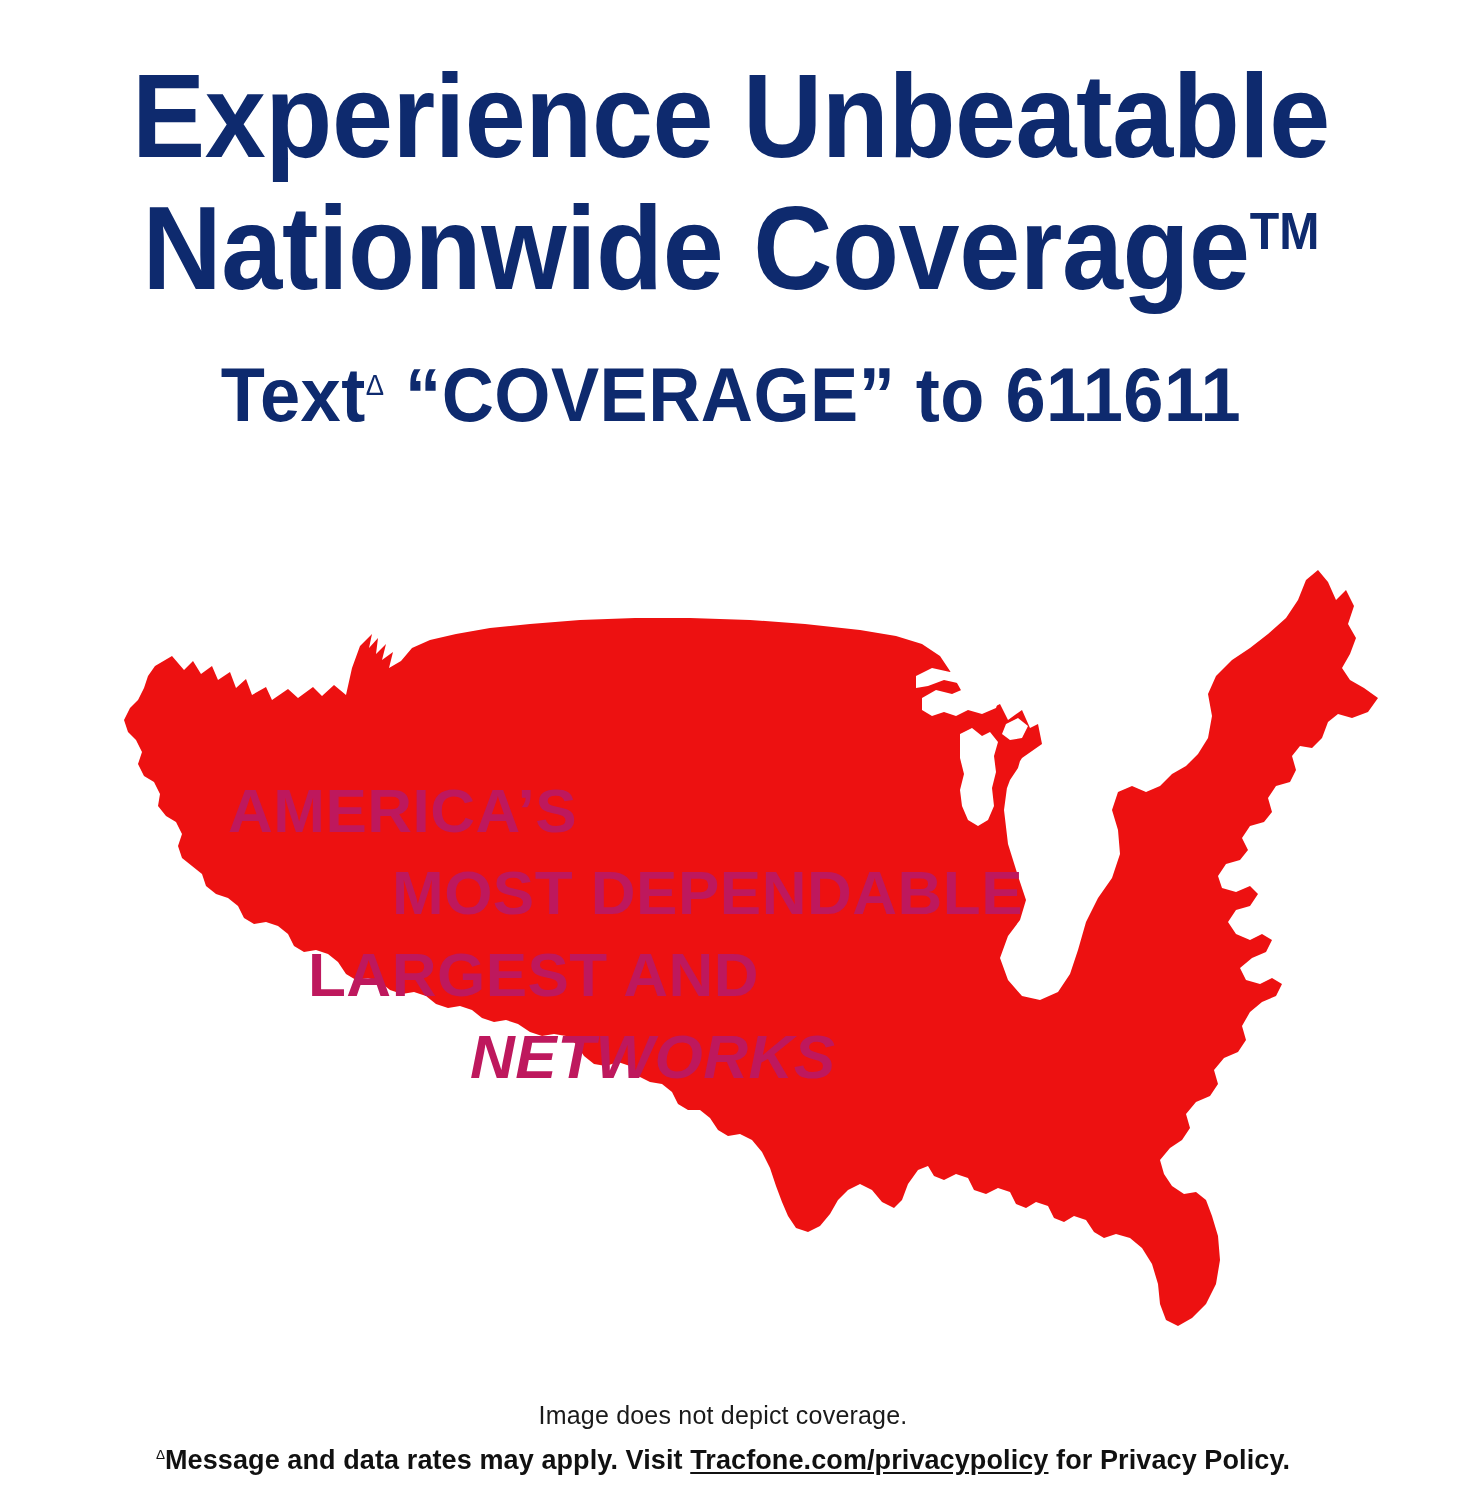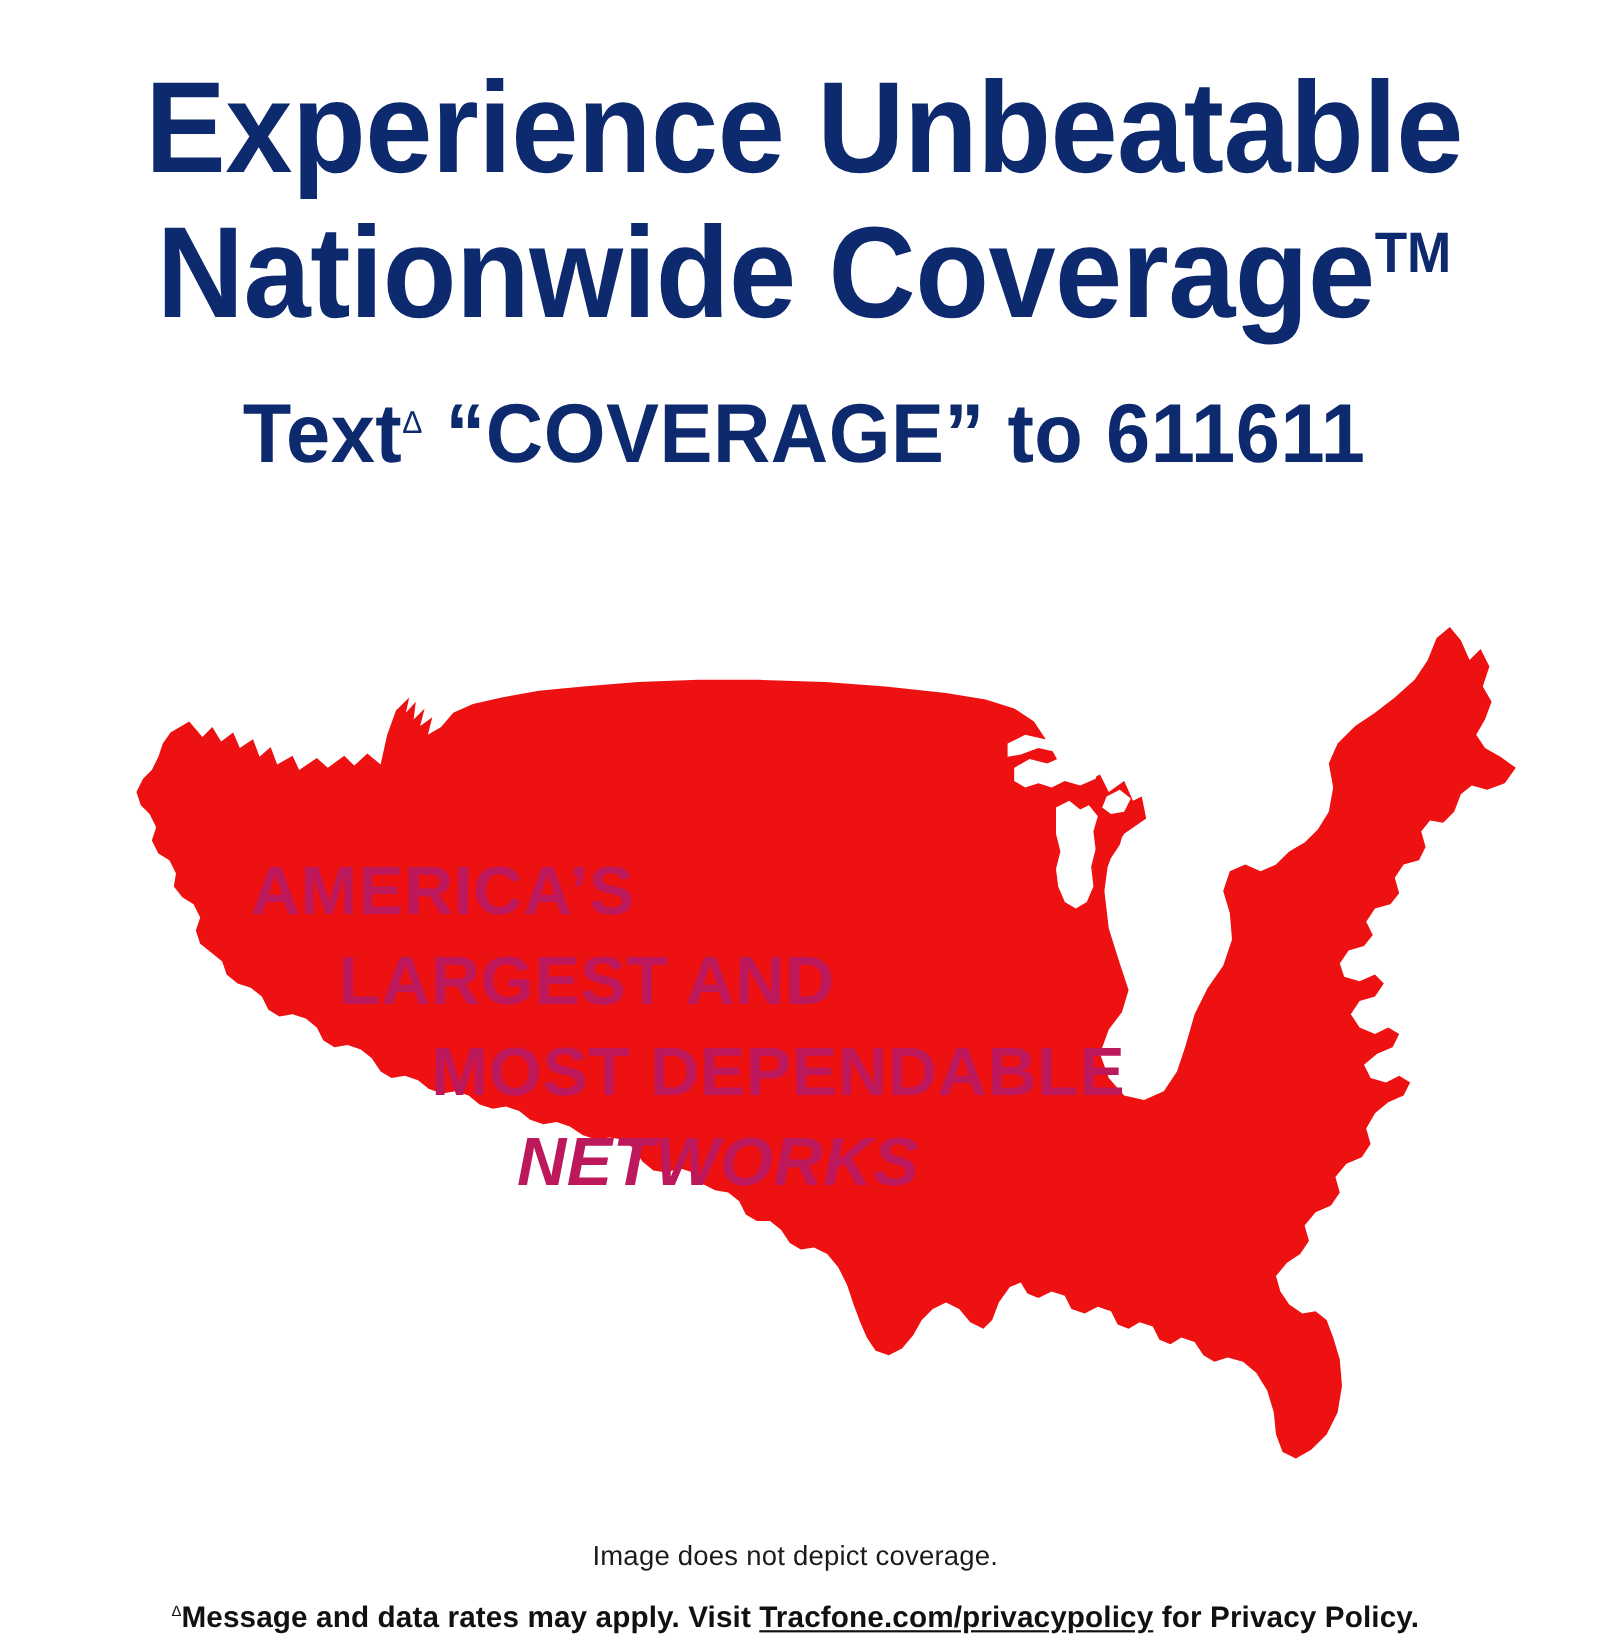--- a/index.html
+++ b/index.html
@@ -125,21 +125,21 @@
   .footer-note {
     display: block;
     color: #1a1a1a;
     font-family: "Liberation Sans", sans-serif;
     font-size: 25px;
     line-height: 34px;
     letter-spacing: 0.2px;
   }
   .footer-legal {
     display: block;
-    margin-top: 20px;
+    margin-top: 10px;
     color: #111111;
     font-family: "Liberation Sans", sans-serif;
     font-weight: bold;
     font-size: 27px;
     line-height: 36px;
     letter-spacing: 0.1px;
     white-space: nowrap;
   }
   .footer-legal .sup-delta-sm {
     font-size: 0.5em;
@@ -269,22 +269,22 @@
       <path fill="#FFFFFF" d="
         M 856,128 L 872,120 L 890,124 L 906,118 L 924,122
         L 942,128 L 950,140 L 936,136 L 920,132 L 902,136
         L 884,132 L 868,138 L 856,140 Z
       "></path>
     </svg>
   </div>
 
   <div class="map-text">
     <span class="map-text-line mt1">AMERICA’S</span>
+    <span class="map-text-line mt3">MOST DEPENDABLE</span>
     <span class="map-text-line mt2">LARGEST AND</span>
-    <span class="map-text-line mt3">MOST DEPENDABLE</span>
     <span class="map-text-line mt4">NETWORKS</span>
   </div>
 
   <div class="footer">
     <span class="footer-note">Image does not depict coverage.</span>
     <span class="footer-legal"><span class="sup-delta-sm">Δ</span><span>Message and data rates may apply. Visit </span><a href="#" class="privacy-link">Tracfone.com/privacypolicy</a><span> for Privacy Policy.</span></span>
   </div>
 
 </div>
 

